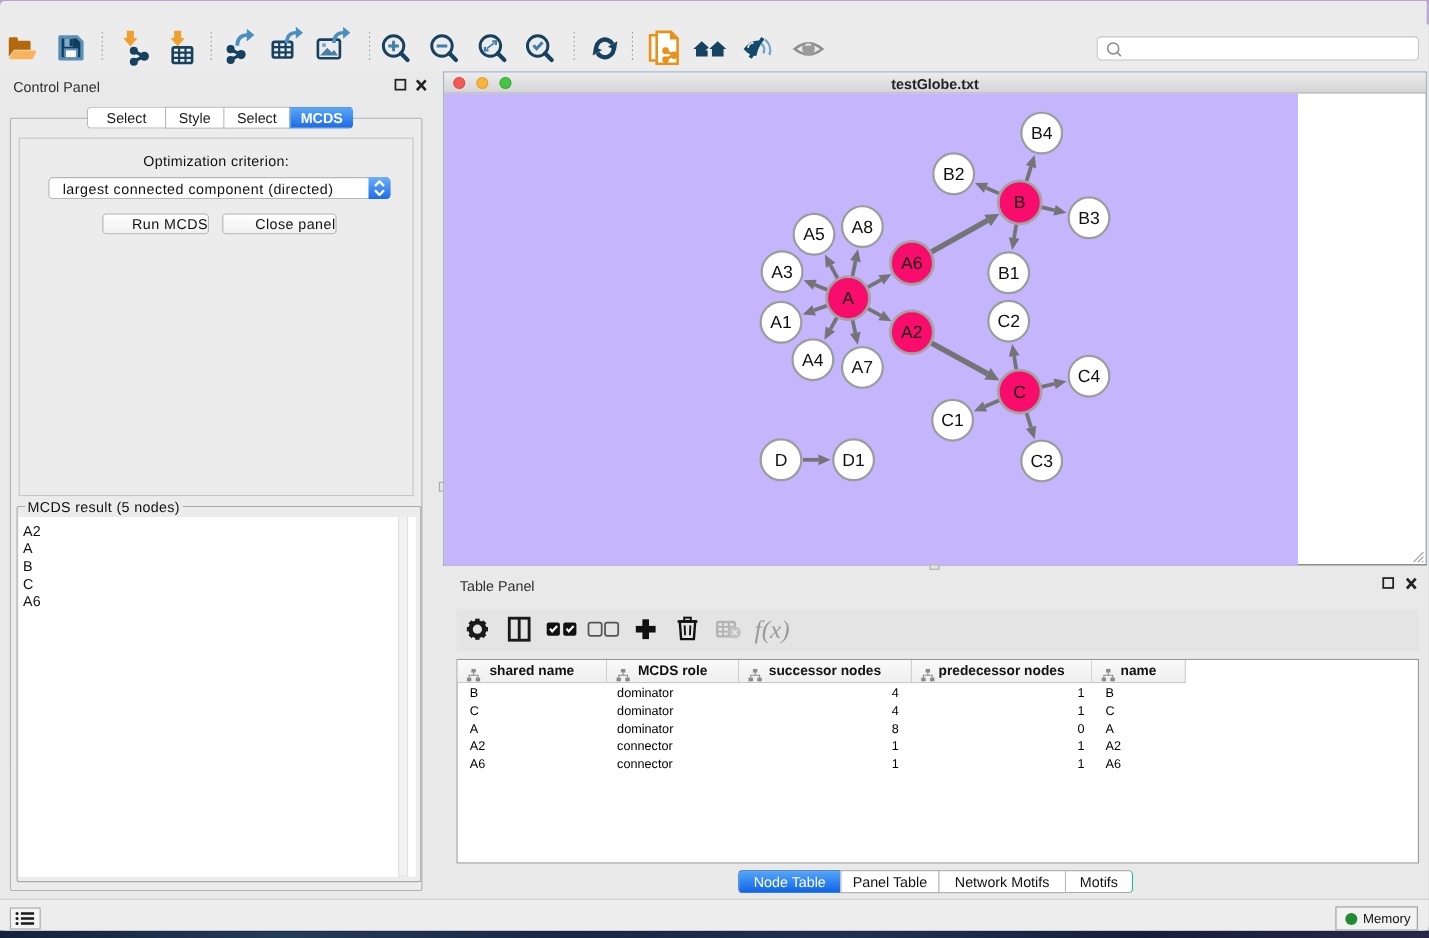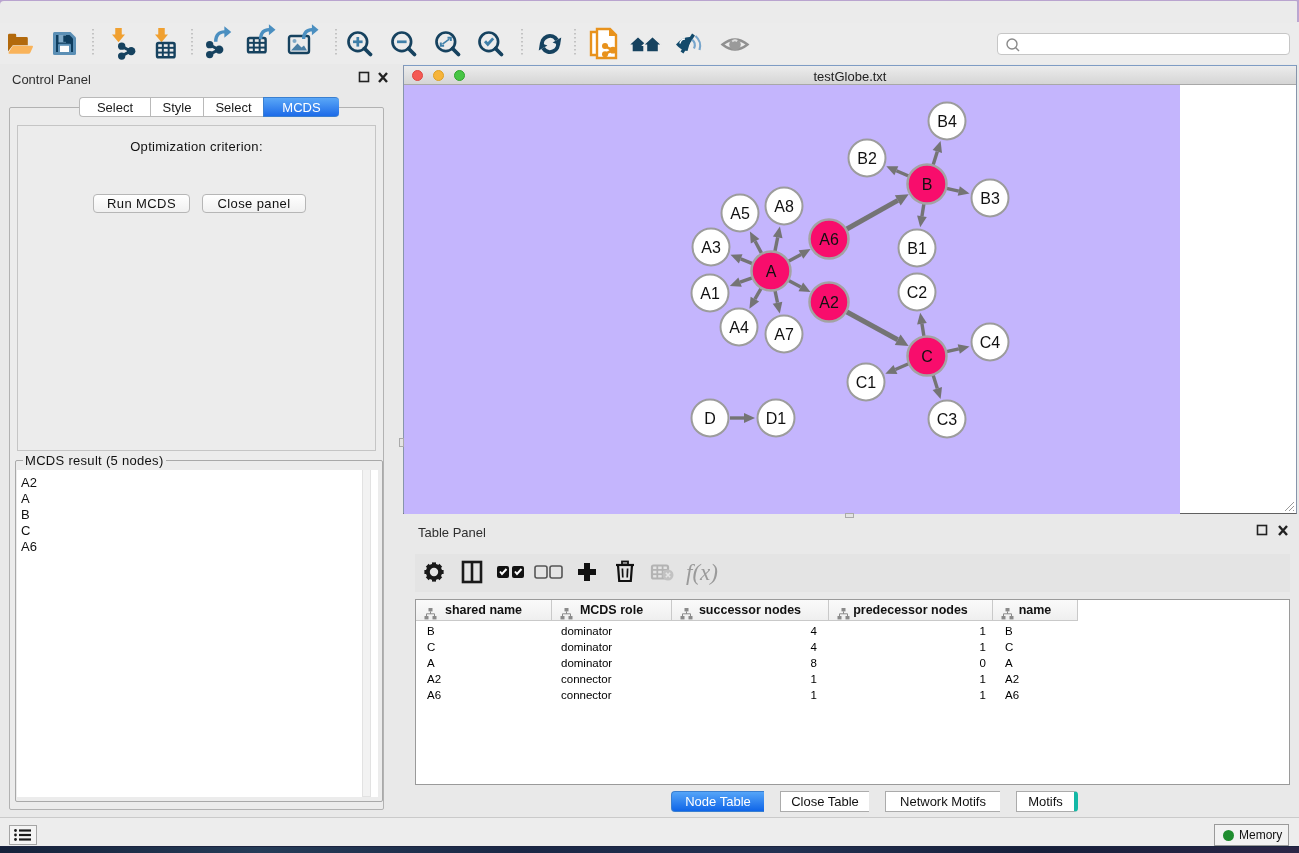--- a/index.html
+++ b/index.html
@@ -18,35 +18,35 @@
 .cp-title{position:absolute;left:12px;top:8px;font-size:13px;color:#2f2f2f;}
 .tabs{position:absolute;left:79px;top:33px;height:20px;display:flex;font-size:13px;z-index:3;}
 .tab{background:#ffffff;border:1px solid #b9b9b9;border-right:none;padding-top:2px;color:#1a1a1a;height:20px;text-align:center;}
 .tab.first{border-radius:4px 0 0 4px;}
 .tab.sel{background:linear-gradient(#5aa7f7,#1d6be8);color:#fff;border-color:#3a7fd0;border-radius:0 4px 4px 0;}
 .tabpane{position:absolute;left:9px;top:43px;width:375px;height:703px;border:1px solid #b2b2b2;border-radius:2px;background:#ececec;}
 .innerpane{position:absolute;left:7px;top:17px;width:359px;height:326px;border:1px solid #c5c5c5;background:#ececec;}
 .optlabel{position:absolute;left:0px;top:13px;width:100%;text-align:center;font-size:13px;color:#111;letter-spacing:0.3px;}
 .combo{position:absolute;left:26px;top:35px;width:311px;height:20px;background:#fff;border:1px solid #b6b6b6;border-radius:4px;font-size:13px;color:#111;line-height:19px;padding-left:12px;letter-spacing:0.45px;}
 .combobtn{position:absolute;right:-1px;top:-1px;width:20px;height:20px;border-radius:0 4px 4px 0;background:linear-gradient(#6cb1f8,#1d6be8);}
-.btn{position:absolute;height:19px;background:linear-gradient(#ffffff,#f0f0f0);border:1px solid #b6b6b6;border-radius:4px;font-size:13px;color:#111;text-align:center;line-height:17px;letter-spacing:0.4px;}
+.btn{position:absolute;height:19px;background:linear-gradient(#ffffff,#f0f0f0);border:1px solid #b6b6b6;border-radius:4px;font-size:13px;color:#111;text-align:right;line-height:17px;letter-spacing:0.4px;}
 .groupbox{position:absolute;left:5px;top:352px;width:368px;height:342px;border:1px solid #a9a9a9;border-radius:2px;padding-left:16px;}
 .grouplabel{position:absolute;left:7px;top:-8px;background:#ececec;padding:0 2px;font-size:13px;color:#111;letter-spacing:0.3px;}
 .listarea{position:absolute;left:1px;top:9px;width:361px;height:327px;background:#fff;font-size:13px;color:#111;padding:5px 0 0 4px;line-height:16px;}
 .vsb{position:absolute;left:346px;top:9px;width:9px;height:327px;background:#f2f2f2;border:1px solid #e2e2e2;border-top:none;}
 
 .netwin{position:absolute;left:403px;top:64px;width:894px;height:449px;border:1px solid #8795ab;border-top-color:#7e9cc4;border-bottom-color:#606060;background:#fff;}
-.nettitle{position:absolute;left:0;top:0;width:100%;height:19px;background:linear-gradient(#ececec,#d5d5d5);border-bottom:1px solid #a8a8a8;}
+.nettitle{position:absolute;left:0;top:0;width:100%;height:19px;background:linear-gradient(#ececec,#d5d5d5);border-bottom:1px solid #a8a8a8;font-weight:bold;}
 .ntl{position:absolute;top:4px;width:11px;height:11px;border-radius:50%;}
 .th{position:absolute;top:0;height:21px;background:linear-gradient(#fafafa,#efefef);border-right:1px solid #c9c9c9;border-bottom:1px solid #c9c9c9;font-size:12.5px;text-align:center;line-height:20px;color:#111;font-weight:bold;}
 .row{position:absolute;height:16px;line-height:16px;font-size:11.5px;}
-.btabs{position:absolute;left:671px;top:790px;height:21px;display:flex;font-size:13px;gap:16px;}
+.btabs{position:absolute;left:671px;top:790px;height:21px;display:flex;font-size:13px;}
 .btab{background:#fff;border:1px solid #ababab;border-right:none;padding-top:2px;color:#111;height:21px;text-align:center;}
 .btab.sel{background:linear-gradient(#55a5f8,#0f65e8);color:#fff;border-color:#3a7fd0;border-radius:4px 0 0 4px;}
-.btab.last{border-right:4px solid #14b8a6;border-radius:0 4px 4px 0;}
+.btab.last{border-right:1px solid #14b8a6;border-radius:0 4px 4px 0;}
 </style></head><body>
 <div class="walltop"></div>
 <div style="position:absolute;left:1297px;top:0;width:2px;height:22px;background:#bba6d1;z-index:5;"></div>
 <div class="app">
   <div class="toolbar">
     <svg width="780" height="40" viewBox="0 0 780 40" style="position:absolute;left:0;top:0;">
         <g transform="translate(5,9)">
           <path d="M3,19.5 L3,3.2 Q3,1.8 4.4,1.8 L10,1.8 Q11.2,1.8 11.2,3 L11.2,5 L21.5,5 Q22.8,5 22.8,6.3 L22.8,13.2 L7.8,13.2 Z" fill="#b2690c"></path>
           <path d="M7.8,13.8 L27,13.8 Q28.4,13.8 27.9,15 L25.4,20.6 Q24.9,21.8 23.4,21.8 L4.4,21.8 Q3.1,21.8 3.6,20.6 Z" fill="#f9b35a"></path>
         </g>
@@ -181,25 +181,29 @@
   <div class="content">
 <div class="cp-title">Control Panel</div>
 <svg class="abs" style="left:358px;top:7px;" width="32" height="13">
         <rect x="1.5" y="1.5" width="9" height="9" fill="none" stroke="#222" stroke-width="1.6"></rect>
         <path d="M21,2 L29,11 M29,2 L21,11" stroke="#222" stroke-width="2.4"></path>
       </svg>
 <div class="tabs">
         <div class="tab first" style="width:71px;">Select</div>
         <div class="tab" style="width:53px;">Style</div>
         <div class="tab" style="width:60px;">Select</div>
-        <div class="tab sel" style="width:76px;">MCDS</div>
+        <div class="tab sel" style="width:58px;font-weight:bold;">MCDS</div>
       </div>
 <div class="tabpane">
         <div class="innerpane">
           <div class="optlabel">Optimization criterion:</div>
+          <div class="combo">largest connected component (directed)<div class="combobtn"><svg width="20" height="20">
+                <path d="M6.5,7.5 L10,3.8 L13.5,7.5" fill="none" stroke="#fff" stroke-width="2.1" stroke-linecap="round" stroke-linejoin="round"></path>
+                <path d="M6.5,12.5 L10,16.2 L13.5,12.5" fill="none" stroke="#fff" stroke-width="2.1" stroke-linecap="round" stroke-linejoin="round"></path>
+              </svg></div></div>
           <div class="btn" style="left:75px;top:68px;width:97px;">Run MCDS</div>
           <div class="btn" style="left:184px;top:68px;width:104px;">Close panel</div>
         </div>
         <div class="groupbox">
           <div class="grouplabel">MCDS result (5 nodes)</div>
           <div class="listarea">A2<br>A<br>B<br>C<br>A6</div>
           <div class="vsb"></div>
         </div>
       </div>
 <div class="netwin" style="top:1px;">
@@ -417,21 +421,21 @@
         <div class="row" style="left:413px;top:71px;width:157px;text-align:right;">1</div>
         <div class="row" style="left:589px;top:71px;">A2</div>
         <div class="row" style="left:11px;top:87px;">A6</div>
         <div class="row" style="left:145px;top:87px;">connector</div>
         <div class="row" style="left:256px;top:87px;width:145px;text-align:right;">1</div>
         <div class="row" style="left:413px;top:87px;width:157px;text-align:right;">1</div>
         <div class="row" style="left:589px;top:87px;">A6</div>
       </div>
       <div class="btabs" style="top:727px;">
         <div class="btab sel" style="width:93px;">Node Table</div>
-        <div class="btab" style="width:89px;">Close Table</div>
+        <div class="btab" style="width:89px;">Panel Table</div>
         <div class="btab" style="width:115px;">Network Motifs</div>
         <div class="btab last" style="width:62px;">Motifs</div>
       </div>
   </div>
   <div class="statusbar">
      <div style="position:absolute;left:9px;top:7px;width:28px;height:20px;background:#f4f4f4;border:1px solid #a5a5a5;">
        <svg width="26" height="18" viewBox="0 0 26 18">
           <g stroke="#1a1a1a" stroke-width="2.2">
             <line x1="9" y1="4.5" x2="21" y2="4.5"></line>
             <line x1="9" y1="9" x2="21" y2="9"></line>

